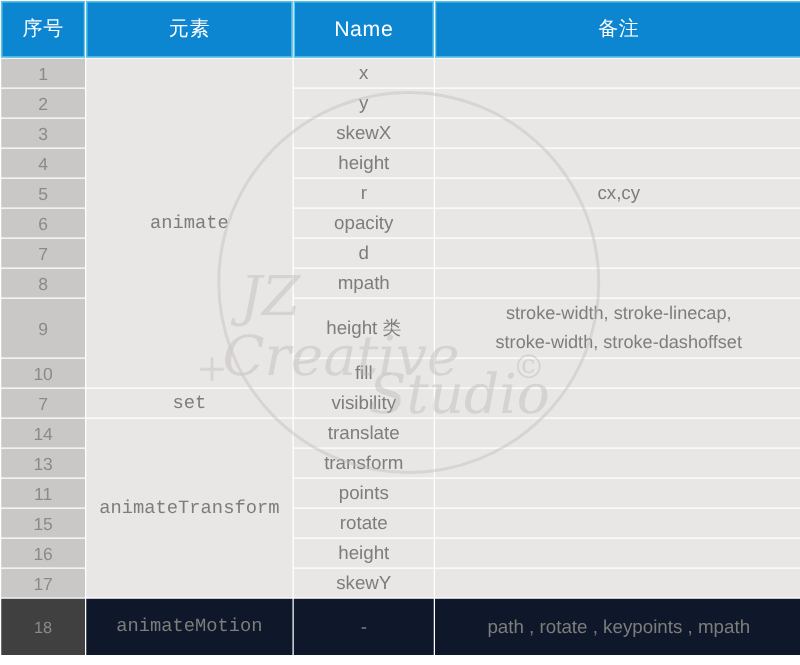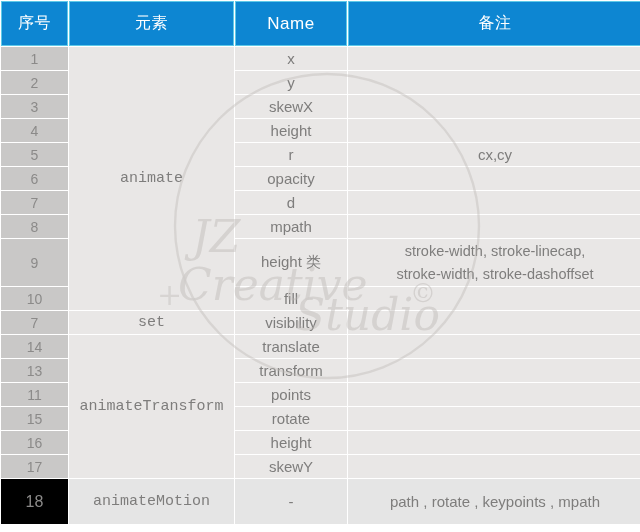--- a/index.html
+++ b/index.html
@@ -72,32 +72,32 @@
   .hdr-cell.latin { font-size: 17px; text-align: center; }
 
   
   .seq {
     background: #c9c8c7;
     color: #8b8a89;
     font-size: 14px;
     height: 23px;
   }
   .seq.tall { height: 47px; }
-  .seq.last { background: #000000; height: 45px; font-size: 16px; }
+  .seq.last { background: #404040; height: 45px; font-size: 13px; }
 
   
   .cell {
     background: #e9e7e6;
     color: #7e7d7c;
     font-size: 15px;
     height: 23px;
   }
   .cell.tall { height: 47px; }
   .cell.last {
-    background: #e5e5e5;
+    background: #0f172a;
     height: 45px;
     font-size: 15px;
   }
   .cell.note2 {
     line-height: 1.55;
     font-size: 14.5px;
   }
   .cell .nl { display: block; }
   .cell.elem { font-size: 15px; font-family: Liberation Mono, monospace; }
 </style>

